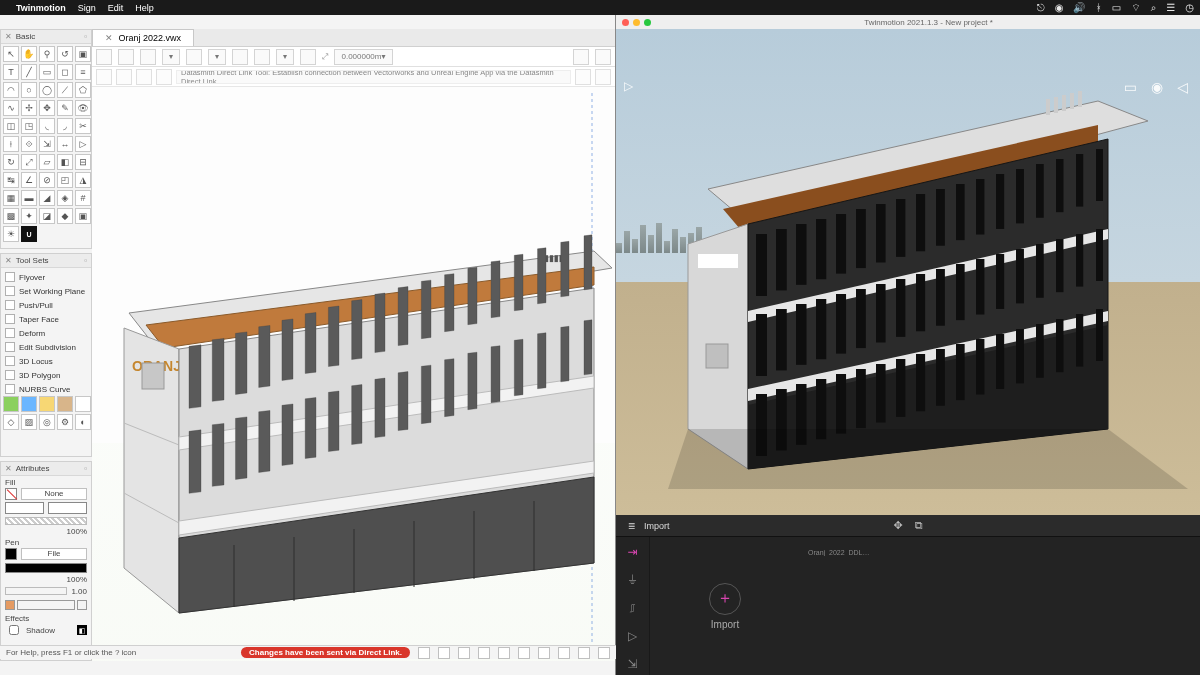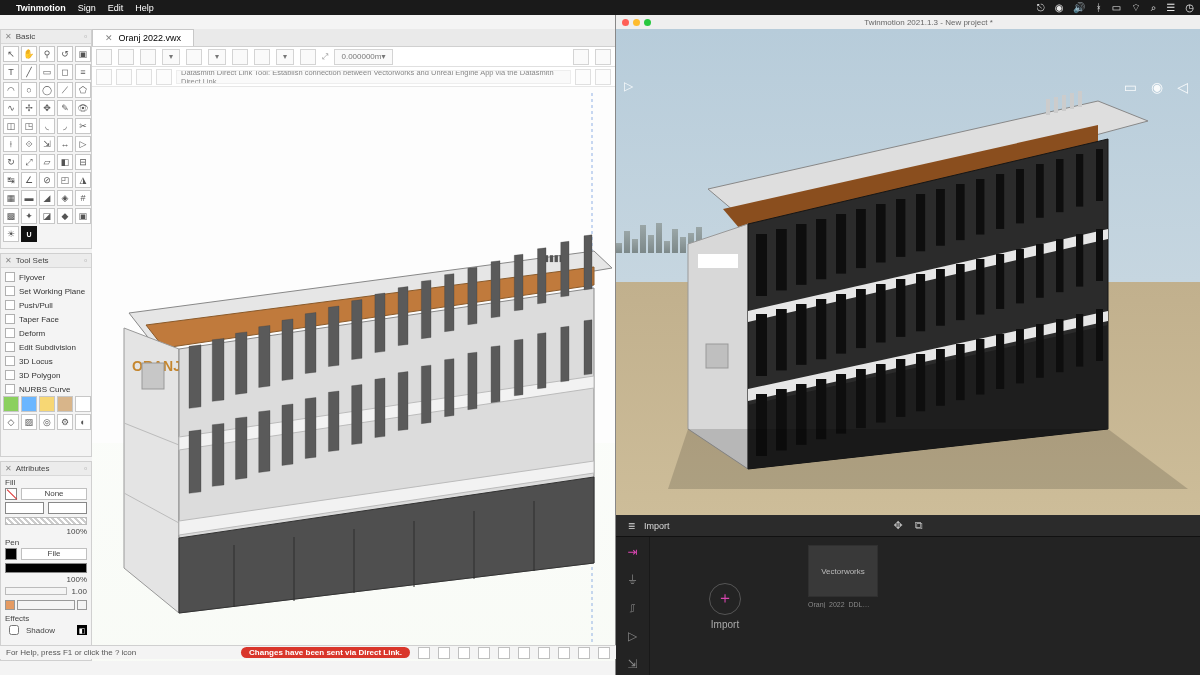--- a/index.html
+++ b/index.html
@@ -570,20 +570,17 @@
       <span>⏚</span>
       <span>⎎</span>
       <span>▷</span>
       <span>⇲</span>
     </div>
     <div class="importcol">
       <div class="plus">＋</div>
       <div>Import</div>
     </div>
     <div class="assetcol">
-      <div class="asset">
-        <span>Vectorworks</span>
-      </div>
       <div class="asset-label">Oranj_2022_DDL…</div>
     </div>
   </div>
 
 </div>
 
 </body></html>

